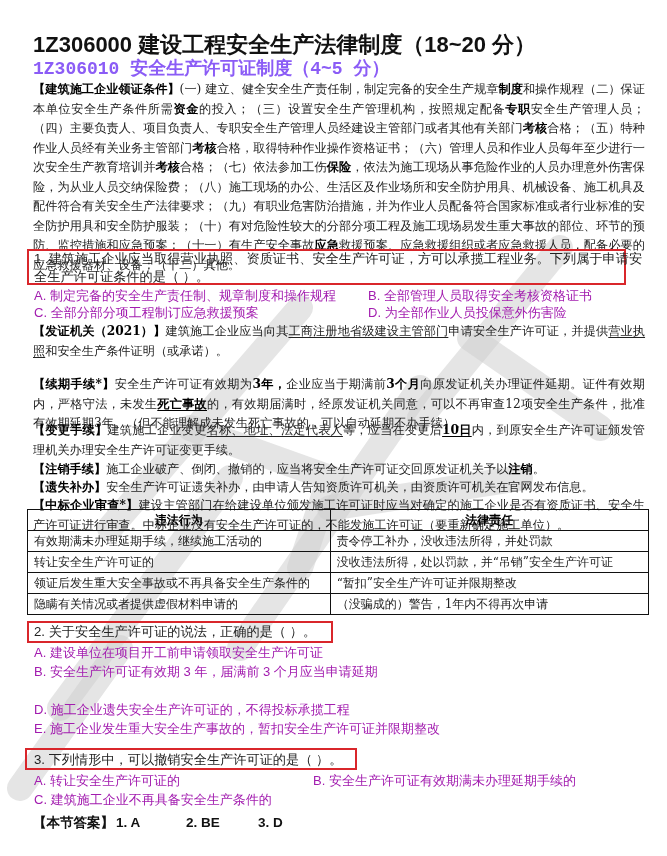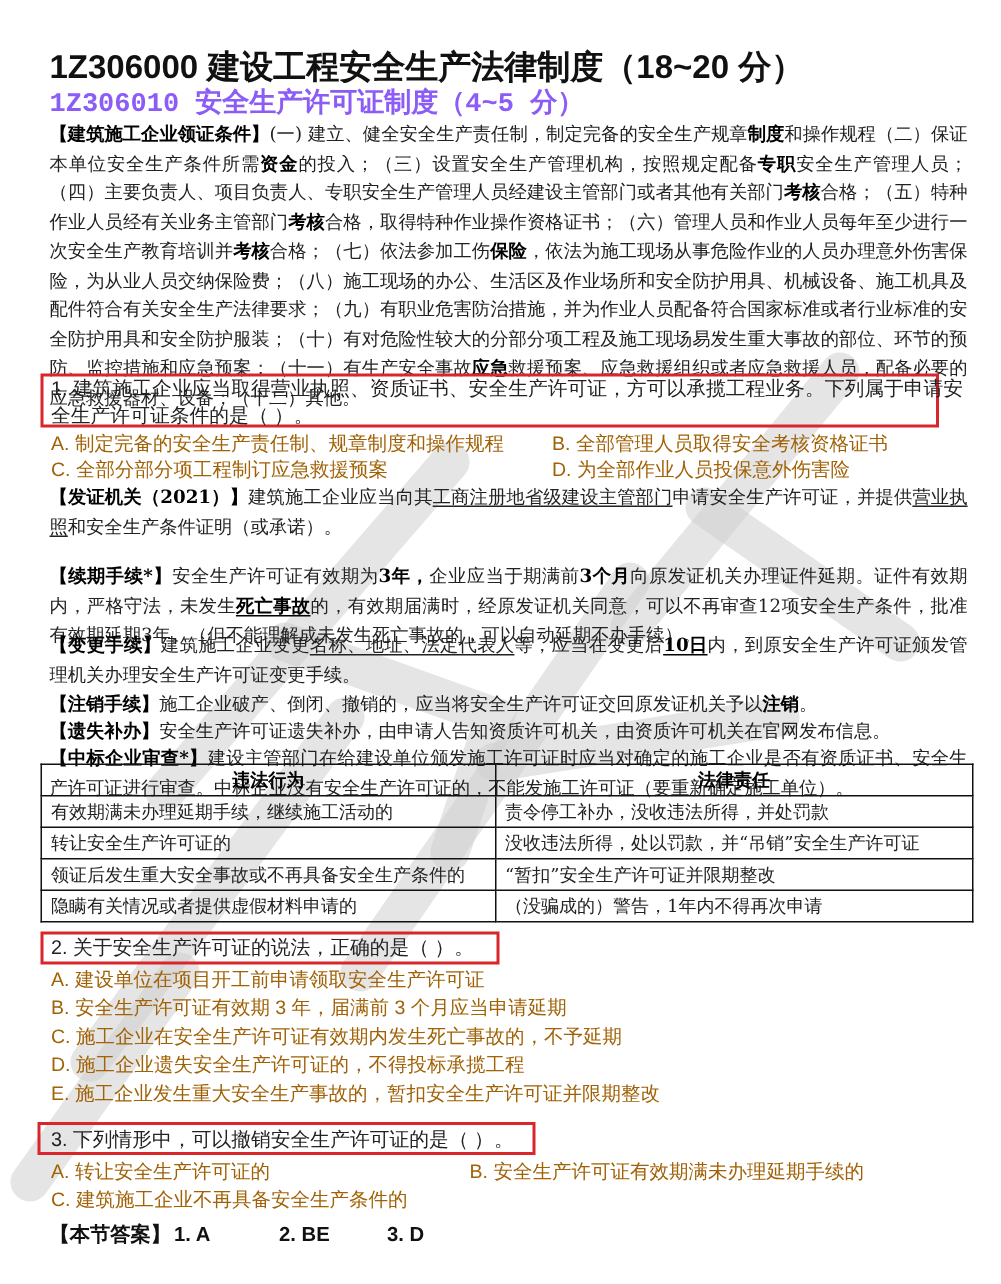--- a/index.html
+++ b/index.html
@@ -31,21 +31,21 @@
     position: absolute; border: 2px solid #d9262b; box-sizing: border-box;
   }
   .q-text {
     position: absolute;
     font-family: "Liberation Sans", "DejaVu Sans", sans-serif;
     font-size: 13.2px; line-height: 19px; color: #222; white-space: nowrap;
   }
   .opt {
     position: absolute;
     font-family: "Liberation Sans", "DejaVu Sans", sans-serif;
-    font-size: 13px; color: #a16207; white-space: nowrap;
+    font-size: 13px; color: #a21caf; white-space: nowrap;
   }
   table.law {
     position: absolute; left: 27px; top: 501px; width: 622px;
     border-collapse: collapse; font-size: 12px; color: #222;
   }
   table.law th, table.law td {
     border: 1px solid #111; height: 20px; padding: 0 6px; line-height: 20px;
     white-space: nowrap; overflow: hidden;
   }
   table.law th { font-weight: bold; text-align: center; color: #000; }
@@ -143,21 +143,20 @@
           <td>隐瞒有关情况或者提供虚假材料申请的</td>
           <td>（没骗成的）警告，1年内不得再次申请</td>
         </tr>
     </tbody>
   </table>
 
   <div class="q-box" style="left:27px; top:613px; width:306px; height:22px;"></div>
   <div class="q-text" style="left:34px; top:614px;">2. 关于安全生产许可证的说法，正确的是（      ）。</div>
   <div class="opt" style="left:34px; top:636px;"><span>A.</span> <span>建设单位在项目开工前申请领取安全生产许可证</span></div>
   <div class="opt" style="left:34px; top:655px;"><span>B.</span> <span>安全生产许可证有效期 3 年，届满前 3 个月应当申请延期</span></div>
-  <div class="opt" style="left:34px; top:674px;"><span>C.</span> <span>施工企业在安全生产许可证有效期内发生死亡事故的，不予延期</span></div>
   <div class="opt" style="left:34px; top:693px;"><span>D.</span> <span>施工企业遗失安全生产许可证的，不得投标承揽工程</span></div>
   <div class="opt" style="left:34px; top:712px;"><span>E.</span> <span>施工企业发生重大安全生产事故的，暂扣安全生产许可证并限期整改</span></div>
 
   <div class="q-box" style="left:25px; top:740px; width:332px; height:22px;"></div>
   <div class="q-text" style="left:34px; top:742px;">3. 下列情形中，可以撤销安全生产许可证的是（      ）。</div>
   <div class="opt" style="left:34px; top:764px;"><span>A.</span> <span>转让安全生产许可证的</span></div>
   <div class="opt" style="left:313px; top:764px;"><span>B.</span> <span>安全生产许可证有效期满未办理延期手续的</span></div>
   <div class="opt" style="left:34px; top:783px;"><span>C.</span> <span>建筑施工企业不再具备安全生产条件的</span></div>
 
   <div class="answers">

